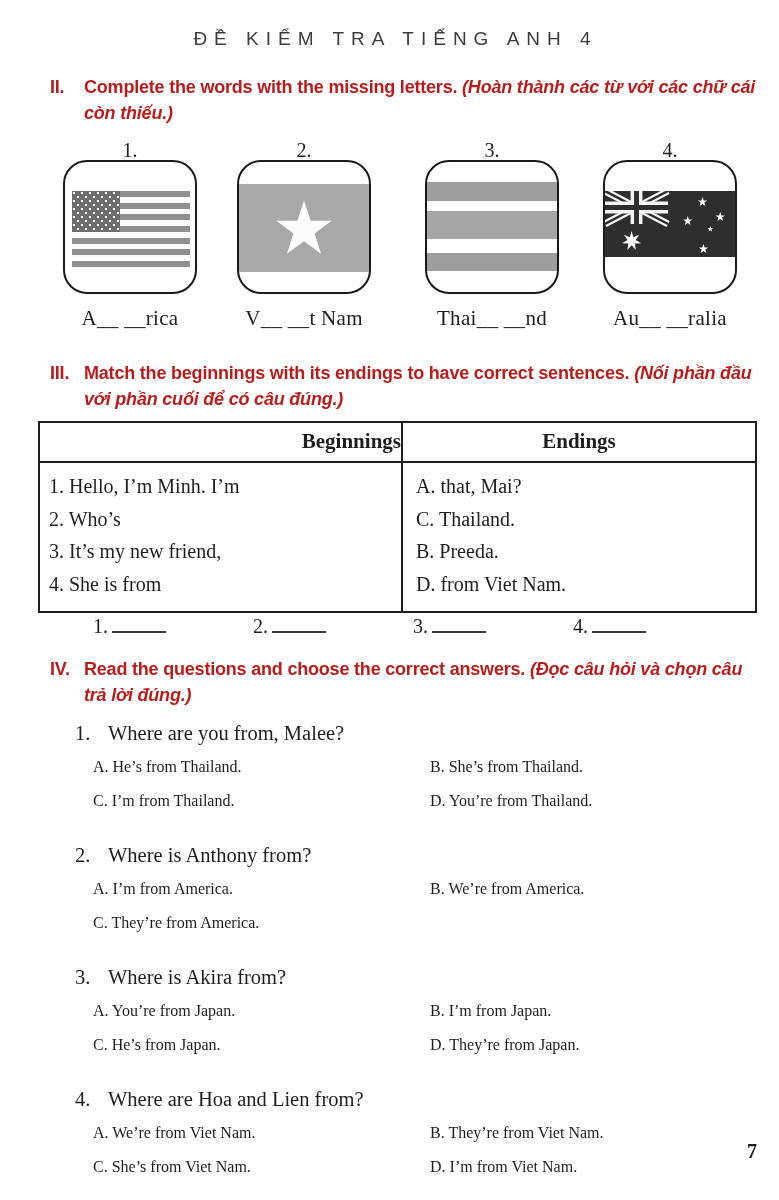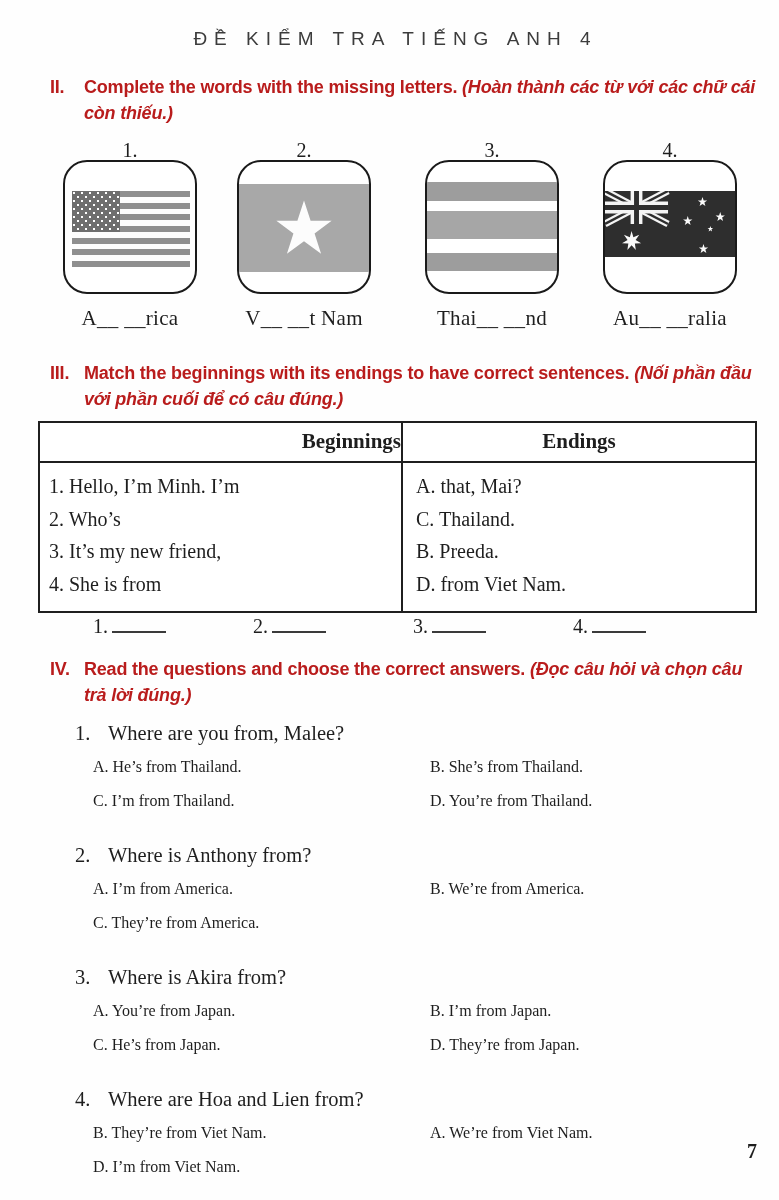--- a/index.html
+++ b/index.html
@@ -221,22 +221,23 @@
         <span>D. They’re from Japan.</span>
       </div>
     </div>
 
     <div class="q">
       <div class="q-line">
         <span class="q-num">4.</span>
         <span>Where are Hoa and Lien from?</span>
       </div>
       <div class="opts">
+        <span>A. We’re from Viet Nam.</span>
         <span>B. They’re from Viet Nam.</span>
-        <span>A. We’re from Viet Nam.</span>
+        <span>C. She’s from Viet Nam.</span>
         <span>D. I’m from Viet Nam.</span>
       </div>
     </div>
 
   </div>
 
   <div class="page-num">7</div>
 </div>
 
 </body></html>

